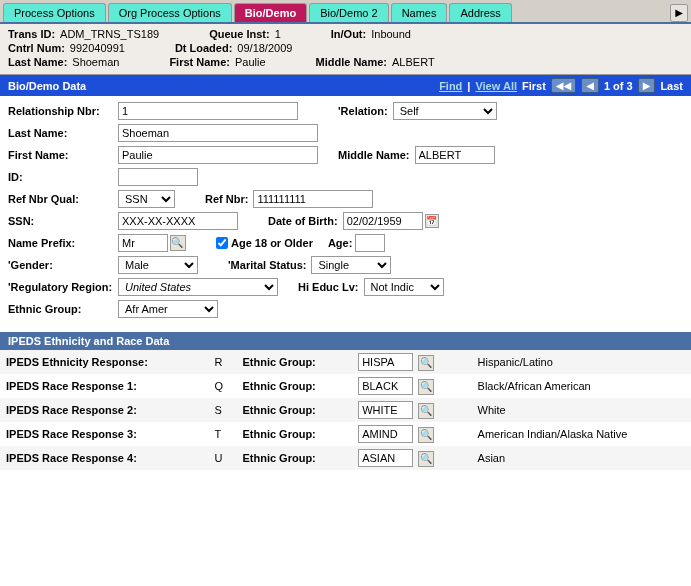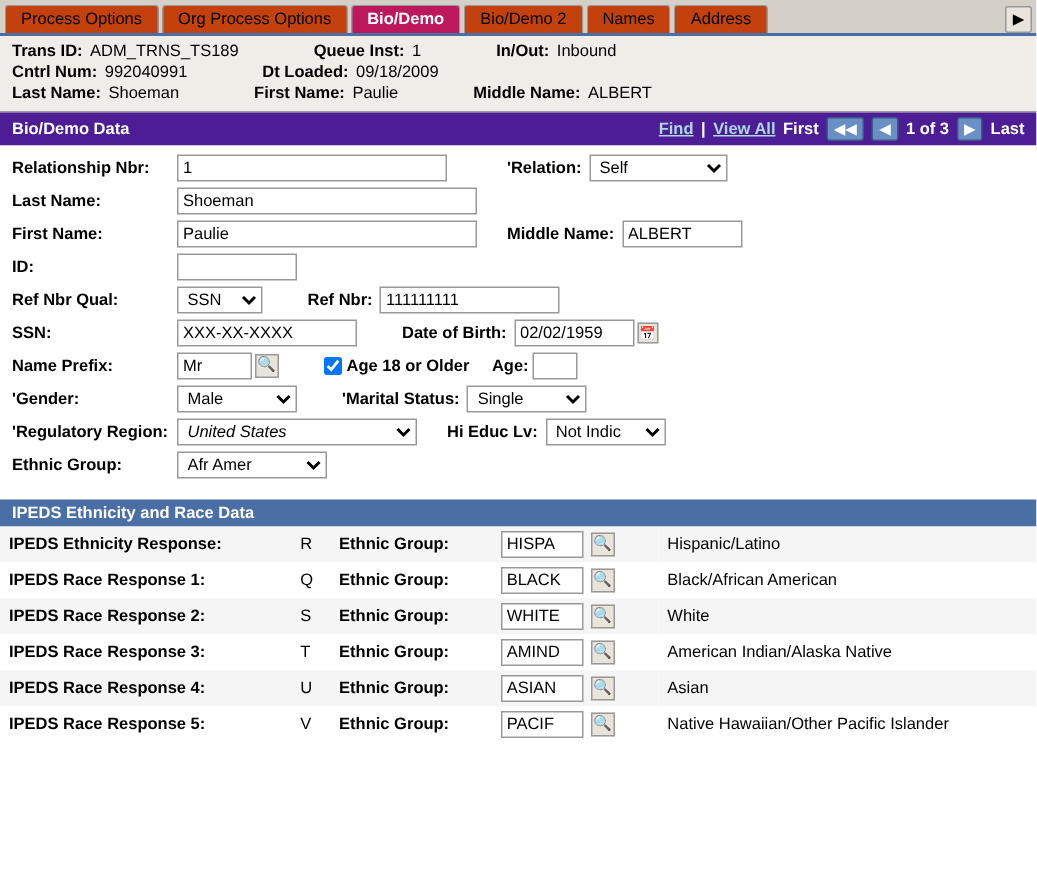--- a/index.html
+++ b/index.html
@@ -13,21 +13,21 @@
       border-bottom: 2px solid #4a6fa5;
       padding: 3px 3px 0 3px;
     }
     .tab {
       padding: 3px 10px;
       border: 1px solid #999;
       border-bottom: none;
       margin-right: 2px;
       cursor: pointer;
       border-radius: 3px 3px 0 0;
-      background: #c2410c;
+      background: #5eead4;
       color: #000;
       font-size: 11px;
     }
     .tab.active {
       background: #be185d;
       color: #fff;
       font-weight: bold;
     }
     .tab-arrow {
       margin-left: auto;
@@ -63,21 +63,21 @@
       font-weight: bold;
       margin-right: 5px;
       white-space: nowrap;
     }
     .header-value {
       color: #000;
     }
 
     
     .section-header {
-      background: #4c1d95;
+      background: #1d4ed8;
       color: #fff;
       padding: 3px 8px;
       display: flex;
       align-items: center;
       justify-content: space-between;
       font-weight: bold;
       font-size: 11px;
     }
     .section-nav {
       display: flex;
@@ -274,21 +274,21 @@
     <span>Last</span>
   </div>
 </div>
 
 <div class="form-area">
 
   <div class="form-row">
     <span class="form-label">Relationship Nbr:</span>
     <input type="text" style="width: 180px;" value="1">
     <span style="margin-left:40px; font-weight:bold; white-space:nowrap;text-align:center;">'Relation:</span>
-    <select style="margin-left:5px; width:92px;">
+    <select style="margin-left:5px; width:104px;">
       <option>Self</option>
       <option>Spouse</option>
       <option>Dependent</option>
       <option>Other</option>
     </select>
   </div>
 
   <div class="form-row">
     <span class="form-label">Last Name:</span>
     <input type="text" style="width: 200px;" value="Shoeman">
@@ -426,24 +426,14 @@
       <tr>
       <td class="ipeds-label">IPEDS Race Response 4:</td>
       <td class="ipeds-code">U</td>
       <td class="ipeds-label">Ethnic Group:</td>
       <td>
         <input type="text" class="eth-input" value="ASIAN" style="">
         <span class="search-icon">🔍</span>
       </td>
       <td>Asian</td>
     </tr>
-      <tr>
-      <td class="ipeds-label">IPEDS Race Response 5:</td>
-      <td class="ipeds-code">V</td>
-      <td class="ipeds-label">Ethnic Group:</td>
-      <td>
-        <input type="text" class="eth-input" value="PACIF" style="">
-        <span class="search-icon">🔍</span>
-      </td>
-      <td>Native Hawaiian/Other Pacific Islander</td>
-    </tr>
     </tbody>
 </table>
 
 </body></html>

